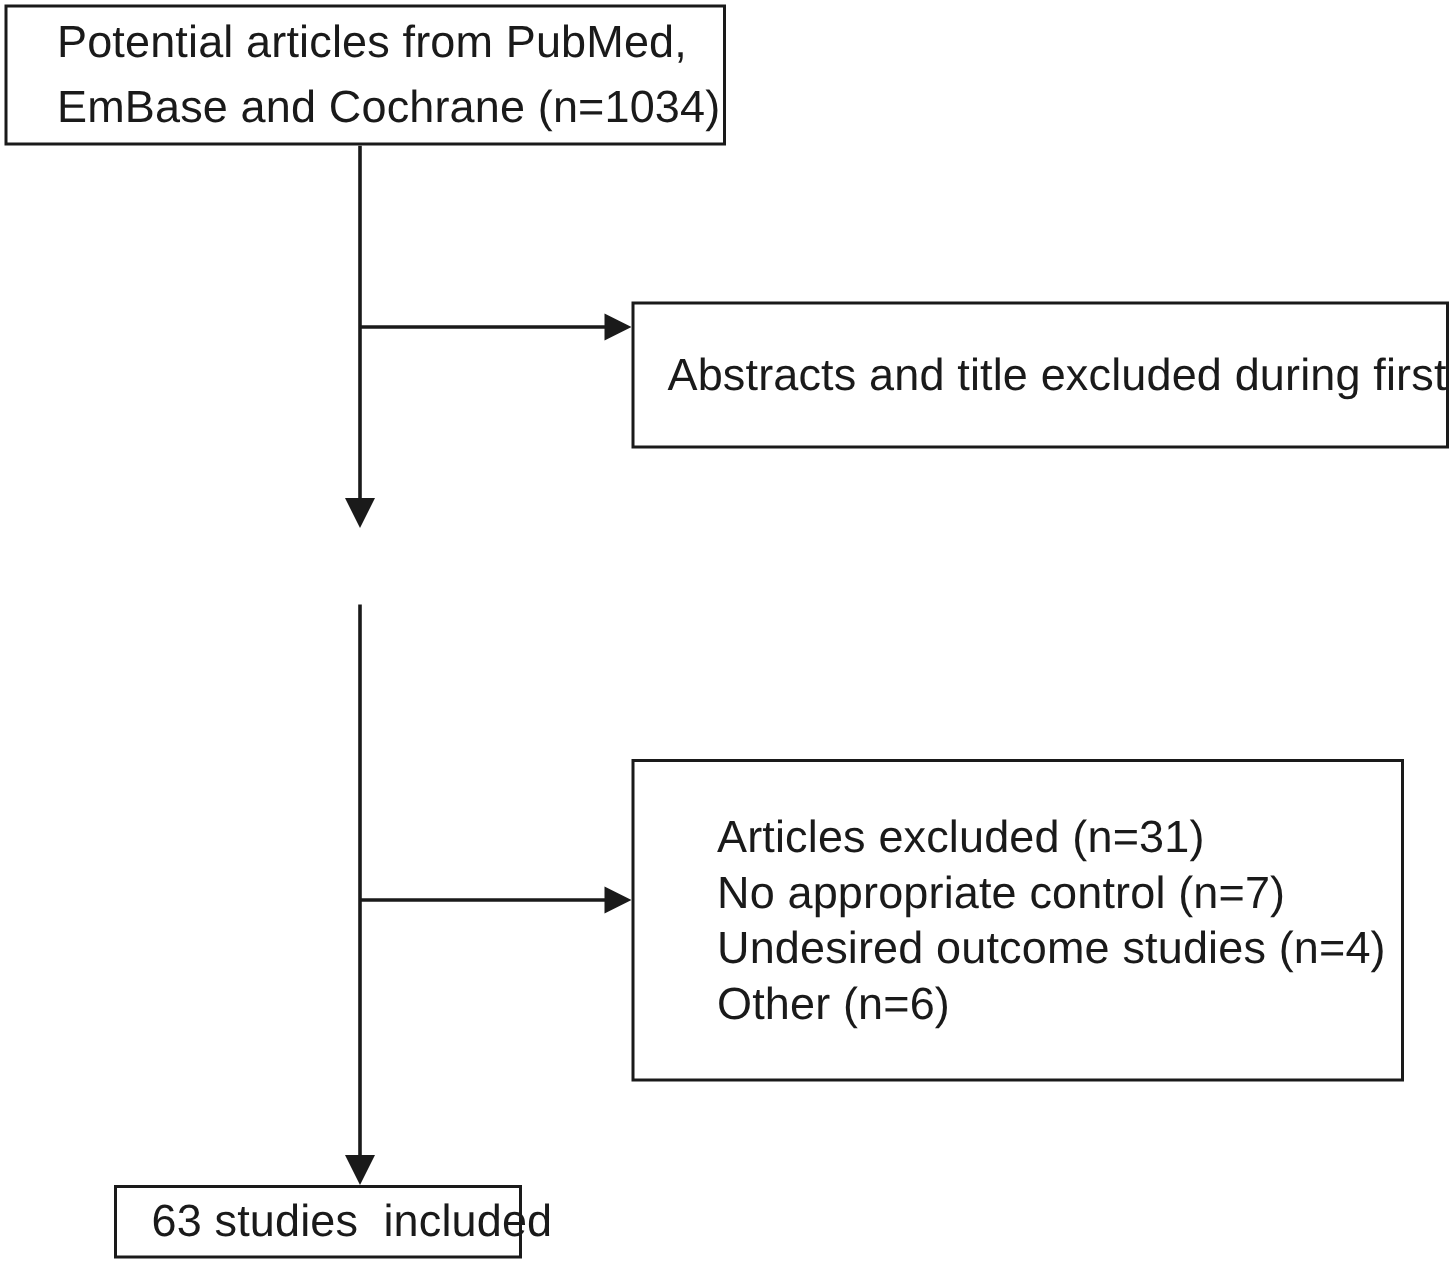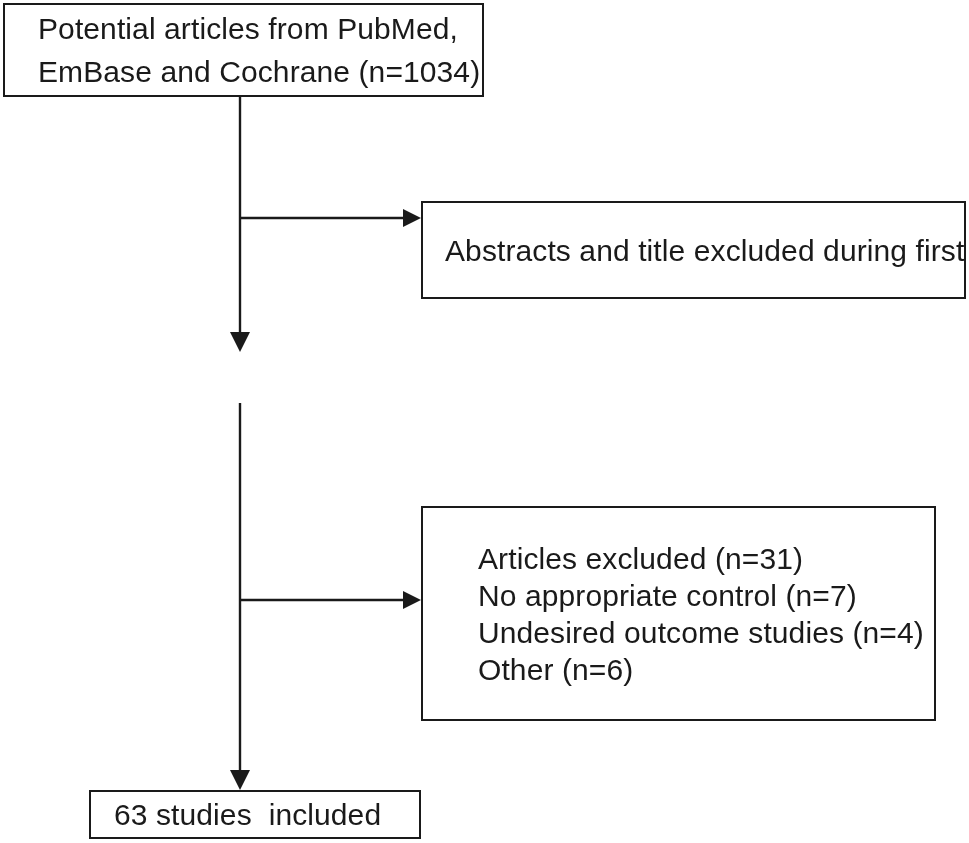--- a/index.html
+++ b/index.html
@@ -55,22 +55,22 @@
     padding-left: 33px;
   }
   #node-eligibility-excluded {
     left: 421px; top: 493px;
     width: 515px; height: 215px;
     padding-left: 55px;
     margin-top: 13px;
   }
   #node-eligibility-excluded .line { line-height: 37px; }
   #node-included {
-    left: 89px; top: 790px;
-    width: 332px; height: 49px;
+    left: 76px; top: 790px;
+    width: 272px; height: 49px;
     padding-left: 23px;
   }
 
   
   #connectors {
     position: absolute;
     left: 0; top: 0;
     width: 969px; height: 843px;
     pointer-events: none;
   }

